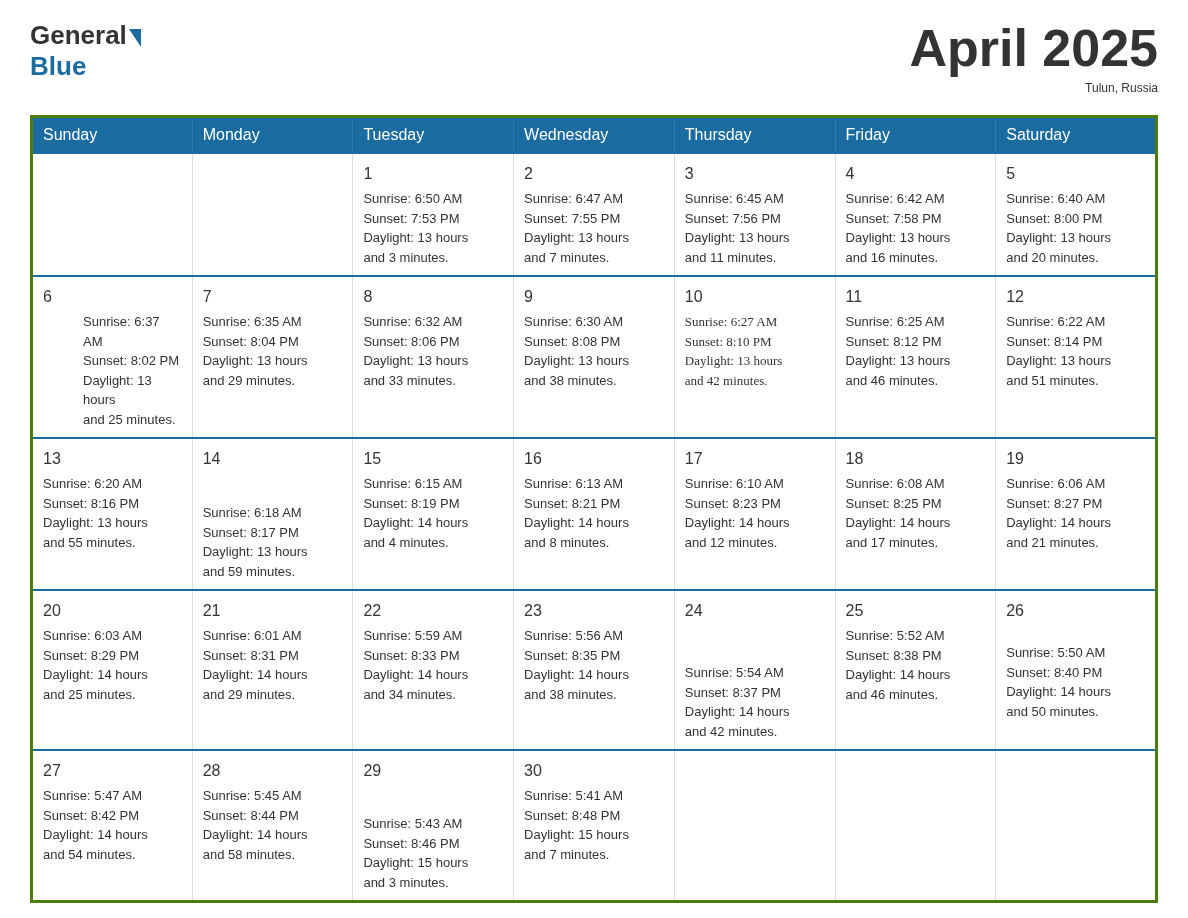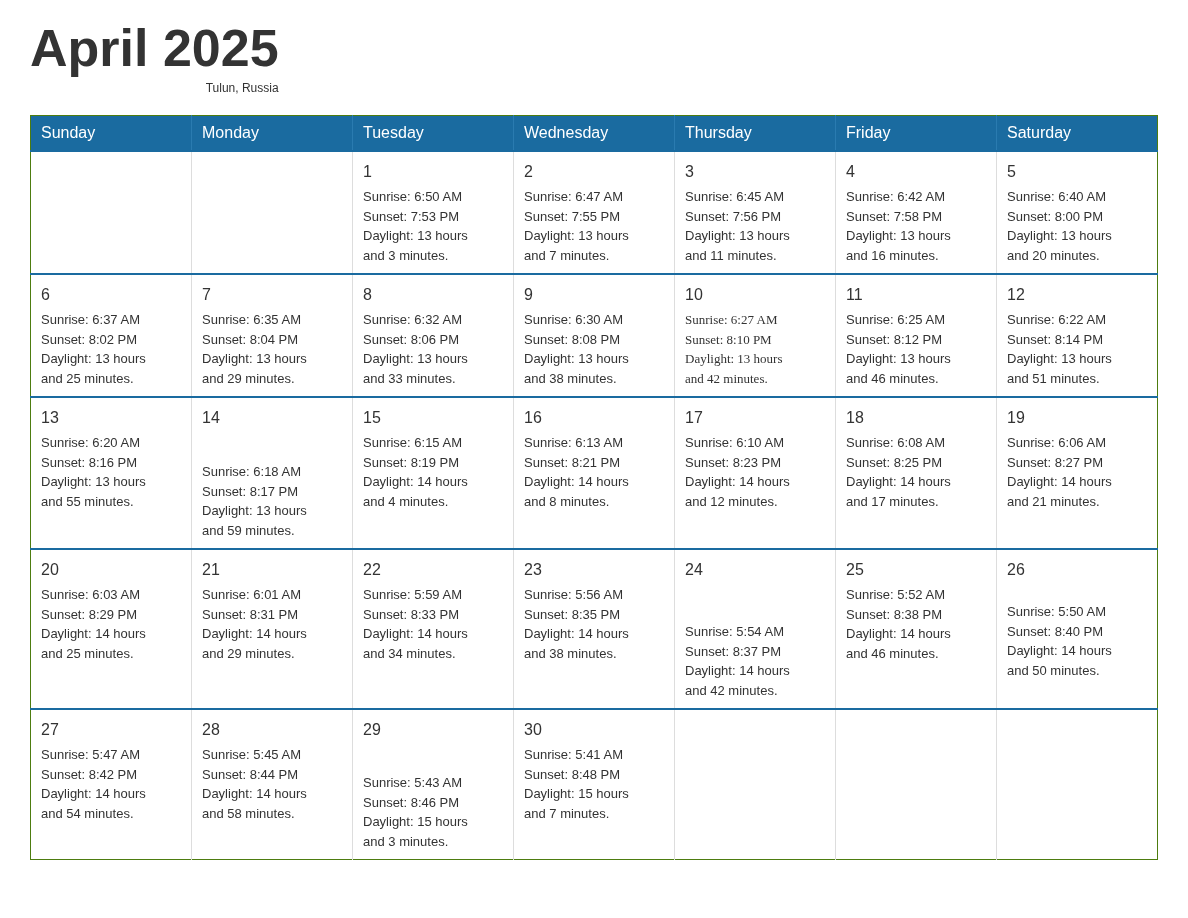--- a/index.html
+++ b/index.html
@@ -55,21 +55,21 @@
       line-height: 1.1;
     }
     .location {
       font-size: 12px;
       color: #333;
       margin-top: 4px;
     }
     .calendar {
       width: 100%;
       border-collapse: collapse;
-      border: 1px solid #4d7c0f;
+      border: 3px solid #4d7c0f;
     }
     .calendar thead tr th {
       background-color: #1a6ba0;
       color: #fff;
       padding: 8px 10px;
       text-align: left;
       font-size: 16px;
       font-weight: normal;
       border-right: 1px solid #2a7bb0;
     }
@@ -96,20 +96,29 @@
     .day-info {
       color: #333;
       font-size: 13px;
     }
     .empty-cell { background: #fff; }
   </style>
 </head>
 <body>
 
 <div class="header">
+  <div class="logo">
+    <div class="logo-text">
+      <span class="logo-general">General</span>
+      <span class="logo-triangle"></span>
+    </div>
+    <div>
+      <span class="logo-blue">Blue</span>
+    </div>
+  </div>
   <div class="title-section">
     <div class="month-title">April 2025</div>
     <div class="location">Tulun, Russia</div>
   </div>
 </div>
 
 <table class="calendar">
   <thead>
     <tr>
     <th>Sunday</th>
@@ -157,21 +166,21 @@
           <span class="day-number">5</span>
           <div class="day-info" style="white-space: pre-line;">Sunrise: 6:40 AM
 Sunset: 8:00 PM
 Daylight: 13 hours
 and 20 minutes.</div>
         </td>
       </tr>
       <tr>
         <td>
           <span class="day-number">6</span>
-          <div class="day-info" style="white-space: pre-line;">Sunrise: 6:37 AM
+          <div class="day-info" style="white-space: pre-line; margin-left: 40px;">Sunrise: 6:37 AM
 Sunset: 8:02 PM
 Daylight: 13 hours
 and 25 minutes.</div>
         </td>
         <td>
           <span class="day-number">7</span>
           <div class="day-info" style="white-space: pre-line;">Sunrise: 6:35 AM
 Sunset: 8:04 PM
 Daylight: 13 hours
 and 29 minutes.</div>

